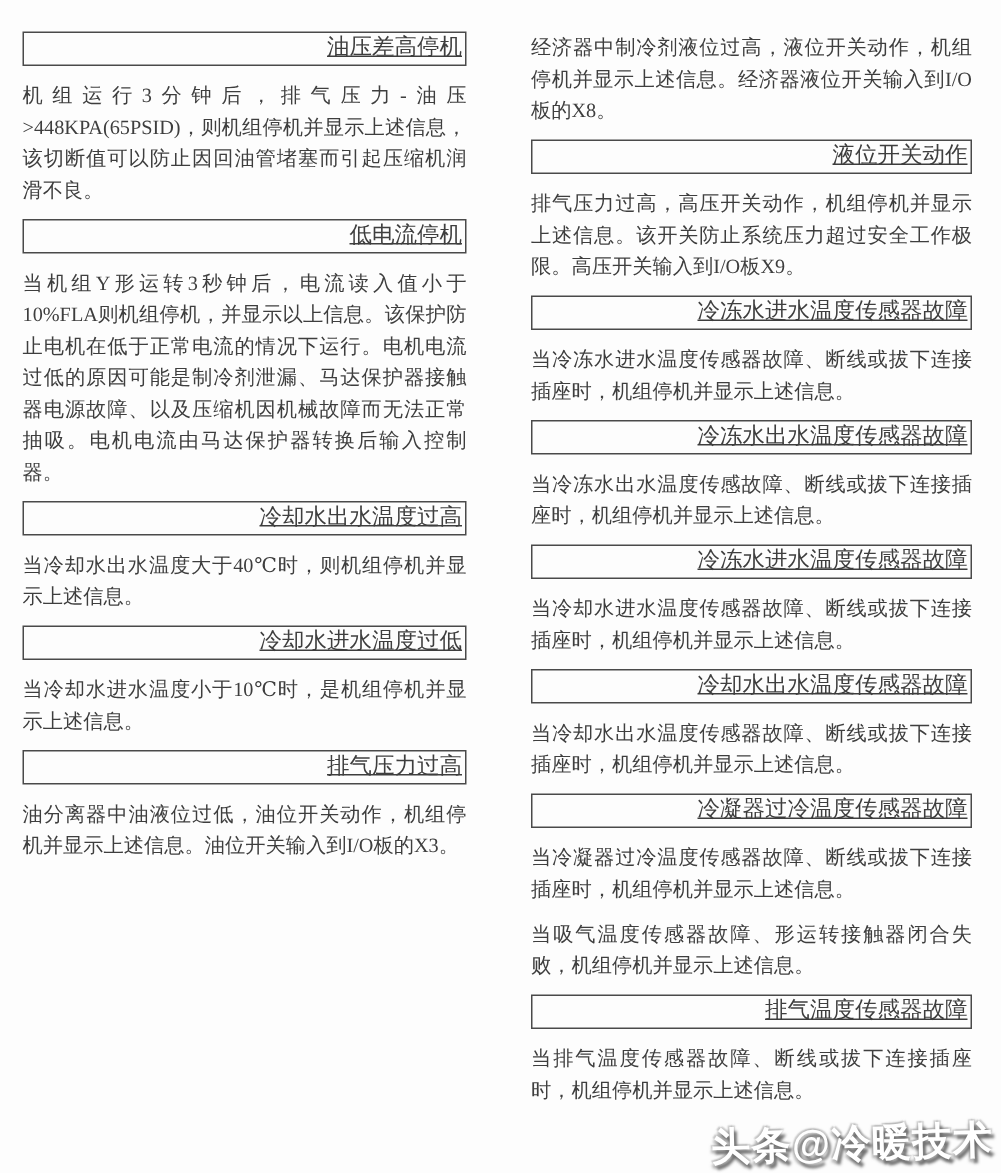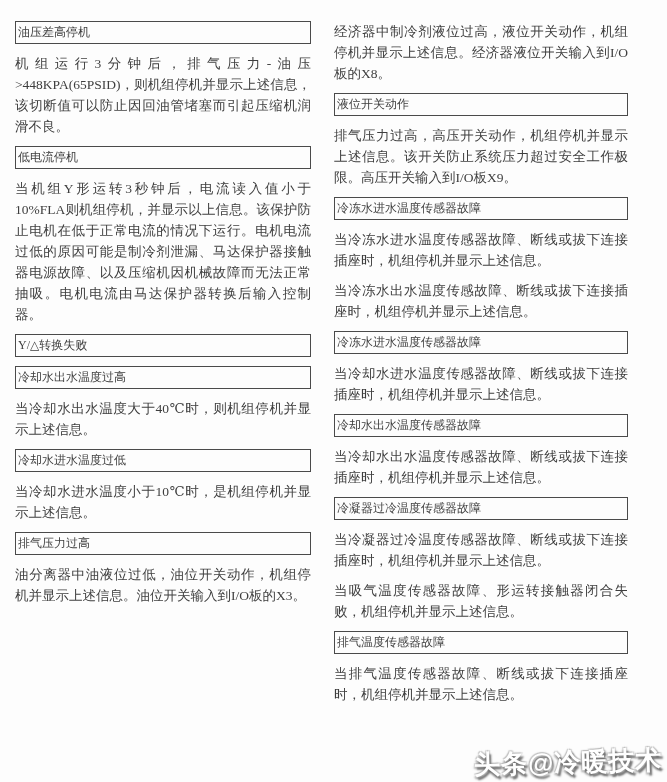--- a/index.html
+++ b/index.html
@@ -12,36 +12,37 @@
     overflow: hidden;
   }
   .col {
     position: absolute; top: 0;
     display: flex; flex-direction: column;
     gap: 9px;
     padding-top: 21px;
     box-sizing: border-box;
   }
   #col-left  { left: 15px;  width: 296px; }
-  #col-right { left: 334px; width: 294px; }
+  #col-right { left: 354px; width: 294px; }
   .para {
     margin: 0;
     font-size: 13.5px;
     line-height: 21px;
     text-align: justify;
     white-space: pre-line;
   }
   .hbox {
     border: 1.5px solid #4a4a4a;
     background: #fdfdfd;
-    text-align: left;
-    font-size: 12px;
+    text-align: right;
+    font-size: 15px;
     line-height: 19px;
     padding: 1px 2px;
     box-sizing: border-box;
+    text-decoration: underline;
   }
   .watermark {
     position: absolute;
     right: 5px; bottom: 2px;
     font-family: "Liberation Sans", "DejaVu Sans", sans-serif;
     font-size: 26px;
     font-weight: bold;
     letter-spacing: 1px;
     color: #ffffff;
     transform: rotate(-1.5deg);
@@ -54,36 +55,36 @@
   }
 </style>
 </head>
 <body>
 
 <div class="col" id="col-left">
   <div class="hbox">油压差高停机</div>
   <p class="para">机组运行3分钟后，排气压力-油压&gt;448KPA(65PSID)，则机组停机并显示上述信息，该切断值可以防止因回油管堵塞而引起压缩机润滑不良。</p>
   <div class="hbox">低电流停机</div>
   <p class="para">当机组Y形运转3秒钟后，电流读入值小于10%FLA则机组停机，并显示以上信息。该保护防止电机在低于正常电流的情况下运行。电机电流过低的原因可能是制冷剂泄漏、马达保护器接触器电源故障、以及压缩机因机械故障而无法正常抽吸。电机电流由马达保护器转换后输入控制器。</p>
-  <div class="hbox">Y/△转换失败</div>
   <div class="hbox">冷却水出水温度过高</div>
   <p class="para">当冷却水出水温度大于40℃时，则机组停机并显示上述信息。</p>
   <div class="hbox">冷却水进水温度过低</div>
   <p class="para">当冷却水进水温度小于10℃时，是机组停机并显示上述信息。</p>
   <div class="hbox">排气压力过高</div>
   <p class="para">油分离器中油液位过低，油位开关动作，机组停机并显示上述信息。油位开关输入到I/O板的X3。</p>
 
 </div>
 
 <div class="col" id="col-right">
   <p class="para">经济器中制冷剂液位过高，液位开关动作，机组停机并显示上述信息。经济器液位开关输入到I/O板的X8。</p>
   <div class="hbox">液位开关动作</div>
   <p class="para">排气压力过高，高压开关动作，机组停机并显示上述信息。该开关防止系统压力超过安全工作极限。高压开关输入到I/O板X9。</p>
   <div class="hbox">冷冻水进水温度传感器故障</div>
   <p class="para">当冷冻水进水温度传感器故障、断线或拔下连接插座时，机组停机并显示上述信息。</p>
+  <div class="hbox">冷冻水出水温度传感器故障</div>
   <p class="para">当冷冻水出水温度传感故障、断线或拔下连接插座时，机组停机并显示上述信息。</p>
   <div class="hbox">冷冻水进水温度传感器故障</div>
   <p class="para">当冷却水进水温度传感器故障、断线或拔下连接插座时，机组停机并显示上述信息。</p>
   <div class="hbox">冷却水出水温度传感器故障</div>
   <p class="para">当冷却水出水温度传感器故障、断线或拔下连接插座时，机组停机并显示上述信息。</p>
   <div class="hbox">冷凝器过冷温度传感器故障</div>
   <p class="para">当冷凝器过冷温度传感器故障、断线或拔下连接插座时，机组停机并显示上述信息。</p>
   <p class="para">当吸气温度传感器故障、形运转接触器闭合失败，机组停机并显示上述信息。</p>
   <div class="hbox">排气温度传感器故障</div>
   <p class="para">当排气温度传感器故障、断线或拔下连接插座时，机组停机并显示上述信息。</p>

